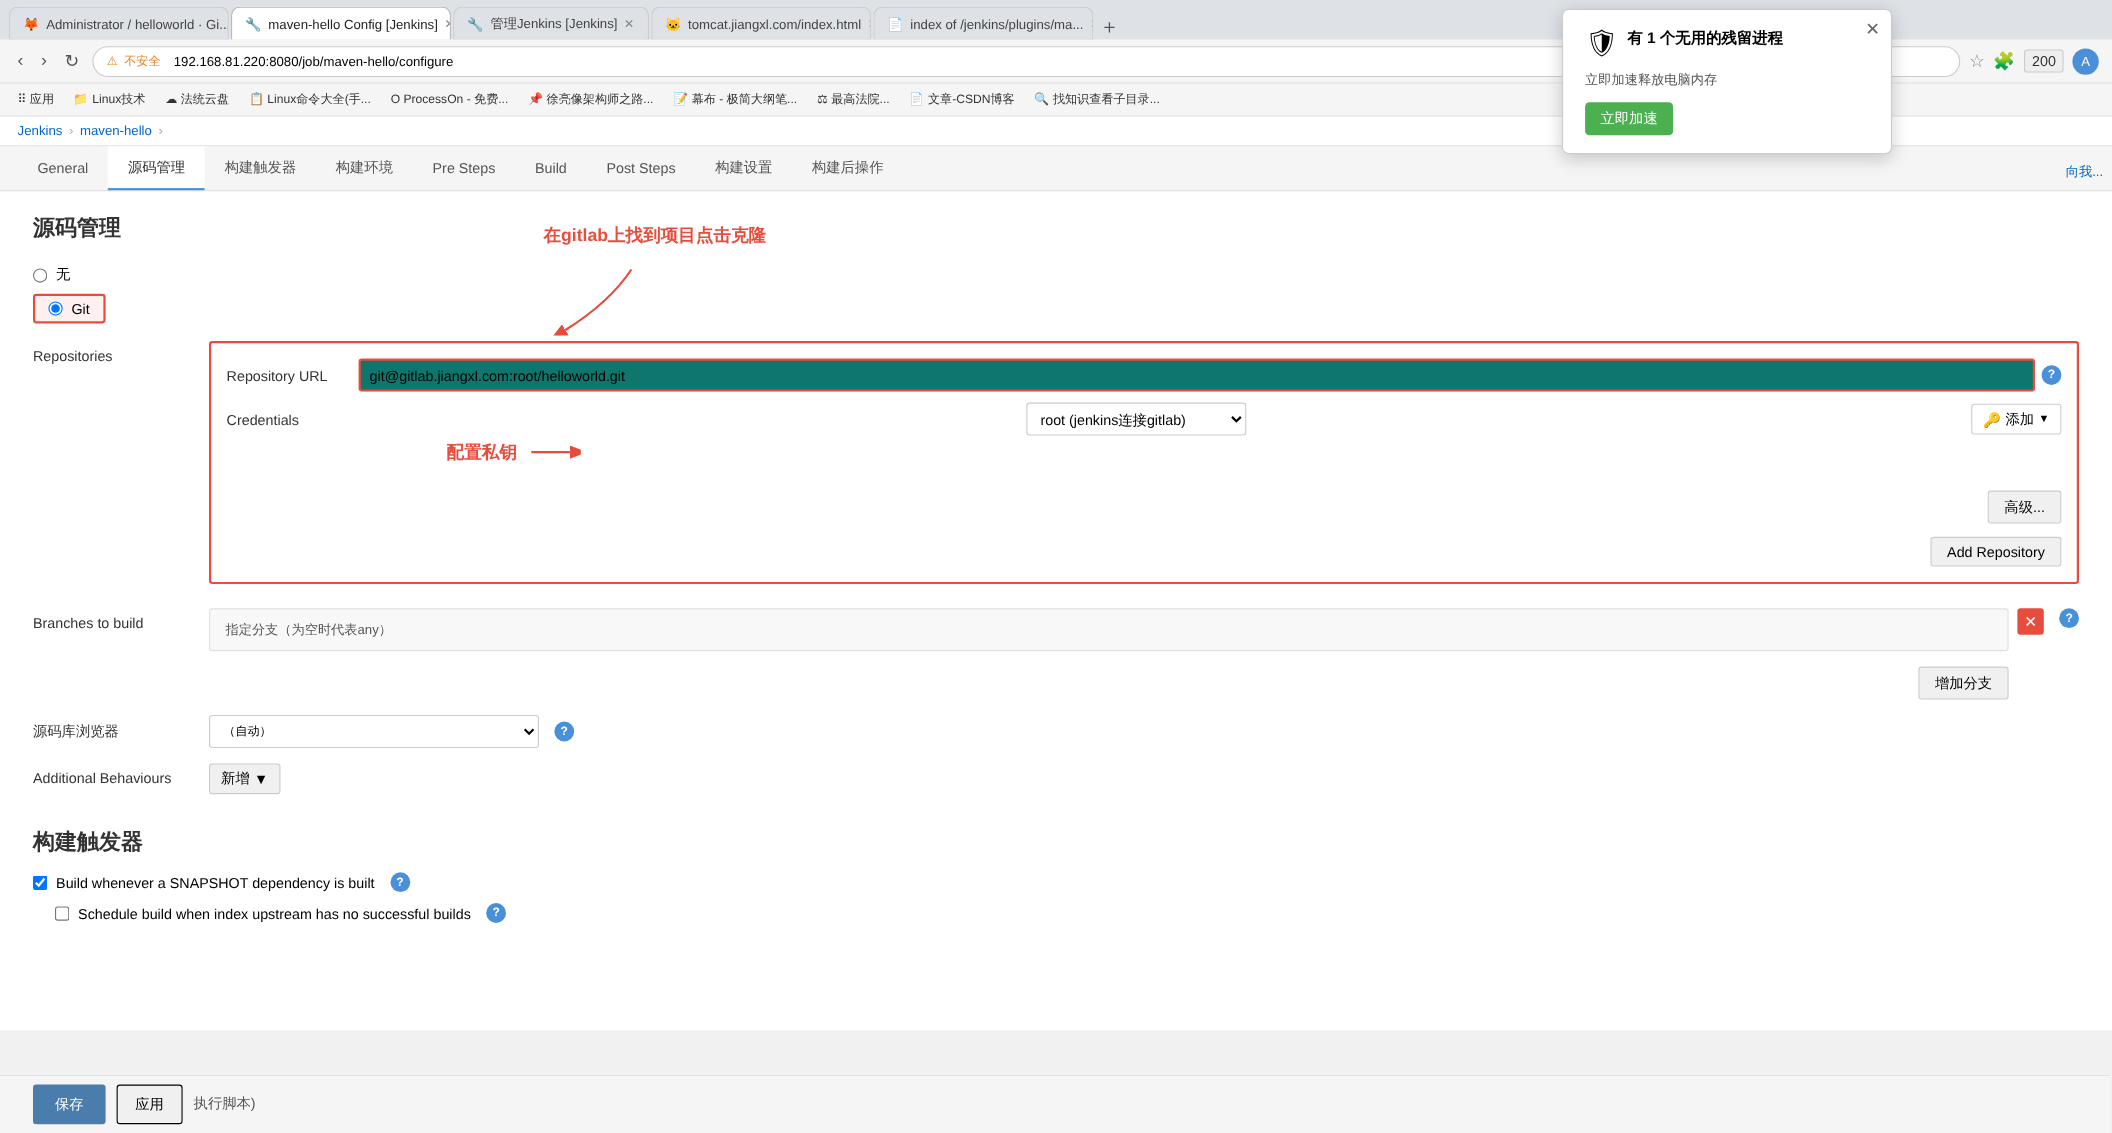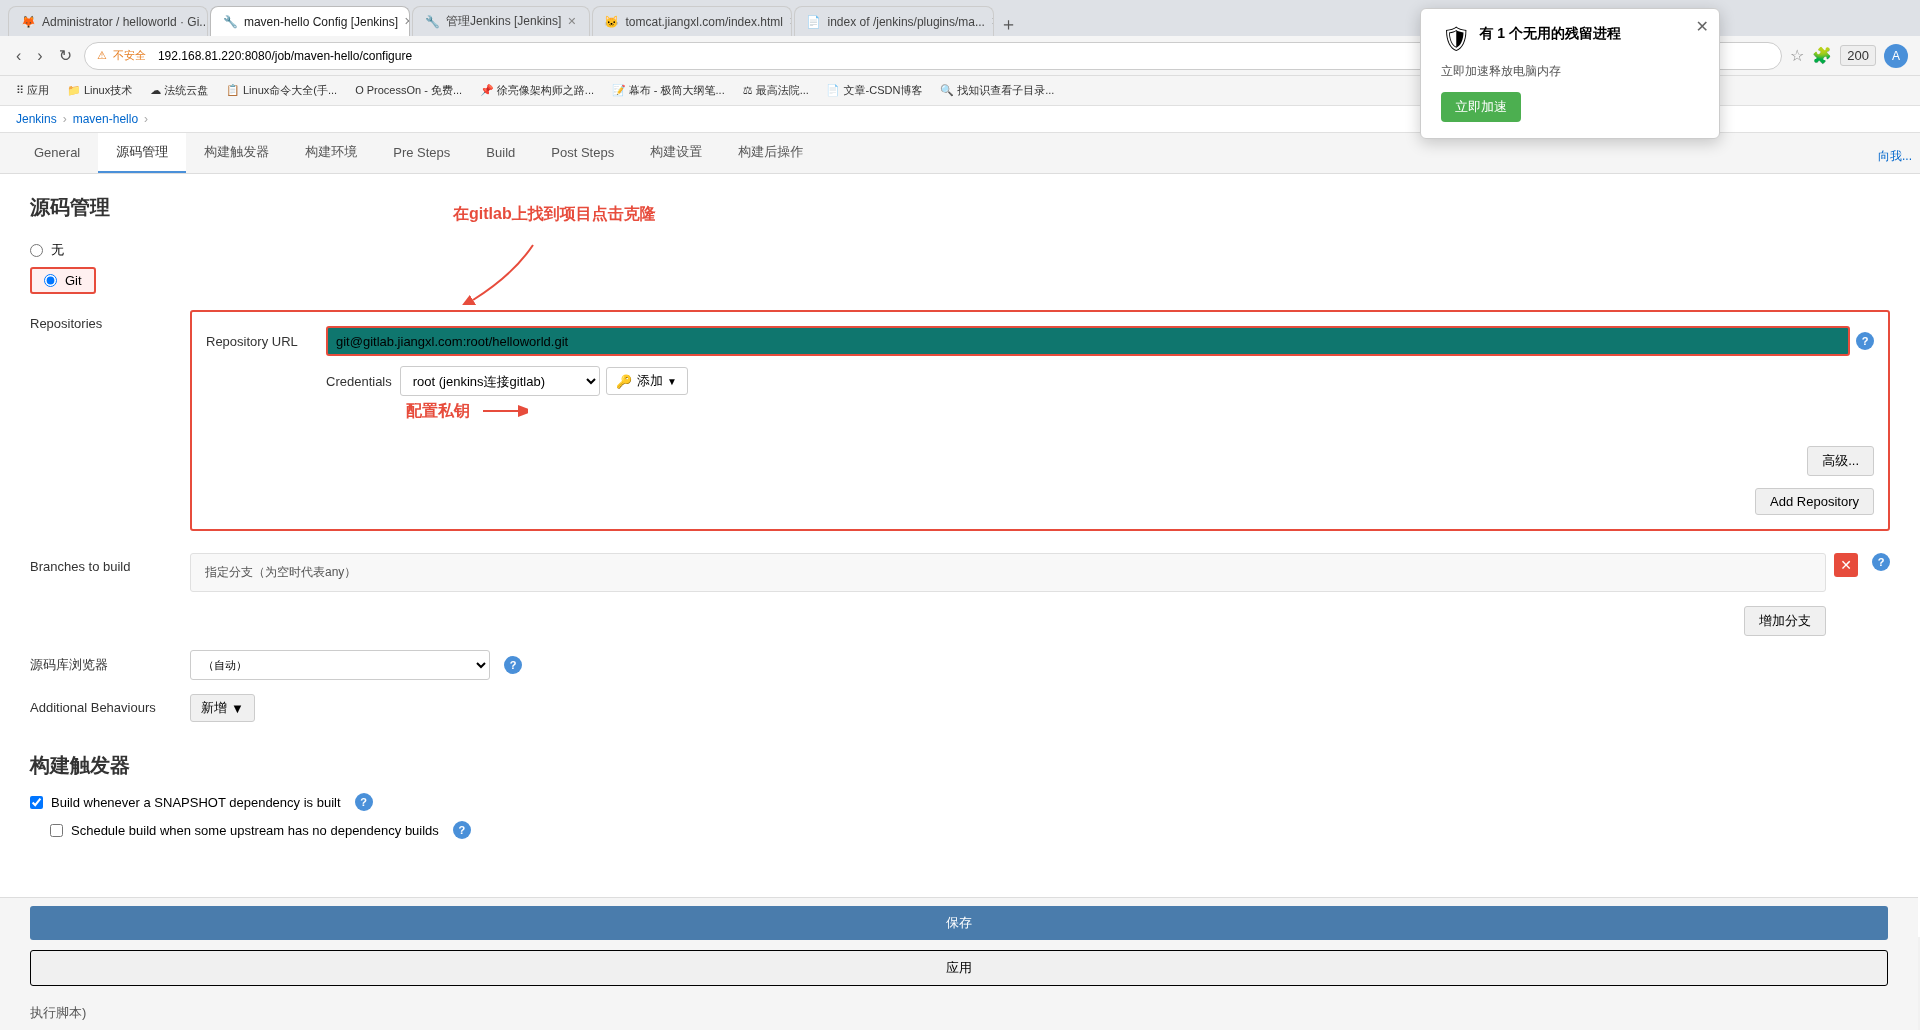--- a/index.html
+++ b/index.html
@@ -385,21 +385,20 @@
       position: fixed;
       bottom: 0;
       left: 0;
       right: 2px;
       background: #f5f5f5;
       border-top: 1px solid #ddd;
       padding: 8px 30px;
       display: flex;
       gap: 10px;
       z-index: 100;
-      flex-direction: column;
     }
     .save-btn {
       background: #4a7cac;
       color: #fff;
       border: none;
       border-radius: 3px;
       padding: 8px 20px;
       cursor: pointer;
       font-size: 13px;
     }
@@ -519,21 +518,21 @@
   <button class="config-tab">构建后操作</button>
   <span class="more-link">向我...</span>
 </div>
 
 <div class="config-content" style="position:relative;">
 
   
   <div class="section-title">源码管理</div>
 
   
-  <div style="position:absolute; top:30px; left:453px; pointer-events:none;">
+  <div style="position:absolute; top:30px; left:494px; pointer-events:none;">
     <span class="annotation-text">在gitlab上找到项目点击克隆</span>
     <svg width="120" height="80" style="display:block;">
       <defs>
         <marker id="arrowhead1" markerWidth="8" markerHeight="6" refX="0" refY="3" orient="auto">
           <polygon points="0 0, 8 3, 0 6" fill="#e74c3c"></polygon>
         </marker>
       </defs>
       <path d="M 80 20 Q 60 50 20 75" stroke="#e74c3c" stroke-width="2" fill="none" marker-end="url(#arrowhead1)"></path>
     </svg>
   </div>
@@ -555,21 +554,21 @@
     <div class="form-label">Repositories</div>
     <div class="form-control-area">
       <div class="repos-box clearfix">
 
         <div class="repo-field-row">
           <div class="repo-field-label">Repository URL</div>
           <input type="text" class="repo-url-input" value="git@gitlab.jiangxl.com:root/helloworld.git" style="">
           <span class="help-icon">?</span>
         </div>
 
-        <div class="creds-row" style="margin-left:120px;">
+        <div class="creds-row" style="justify-content:space-between;">
           <div style="font-size:13px;color:#333;margin-right:8px;">Credentials</div>
           <select class="creds-select">
             <option>root (jenkins连接gitlab)</option>
           </select>
           <button class="add-btn">
             <span>🔑</span>
             <span>添加</span>
             <span class="dropdown-arrow">▼</span>
           </button>
         </div>
@@ -643,21 +642,21 @@
   <div class="section-title2">构建触发器</div>
 
   <div class="checkbox-row">
     <input type="checkbox" checked="" style="">
     <label>Build whenever a SNAPSHOT dependency is built</label>
     <span class="help-icon">?</span>
   </div>
 
   <div class="sub-checkbox-row">
     <input type="checkbox" style="">
-    <label>Schedule build when some upstream has no dependency builds</label>
+    <label>Schedule build when index upstream has no successful builds</label>
     <span class="help-icon">?</span>
   </div>
 
   <div style="height:60px;"></div>
 </div>
 
 <div class="action-bar">
   <button class="save-btn">保存</button>
   <button class="apply-btn">应用</button>
   <span style="font-size:13px; color:#555; padding-top:8px;">执行脚本)</span>

